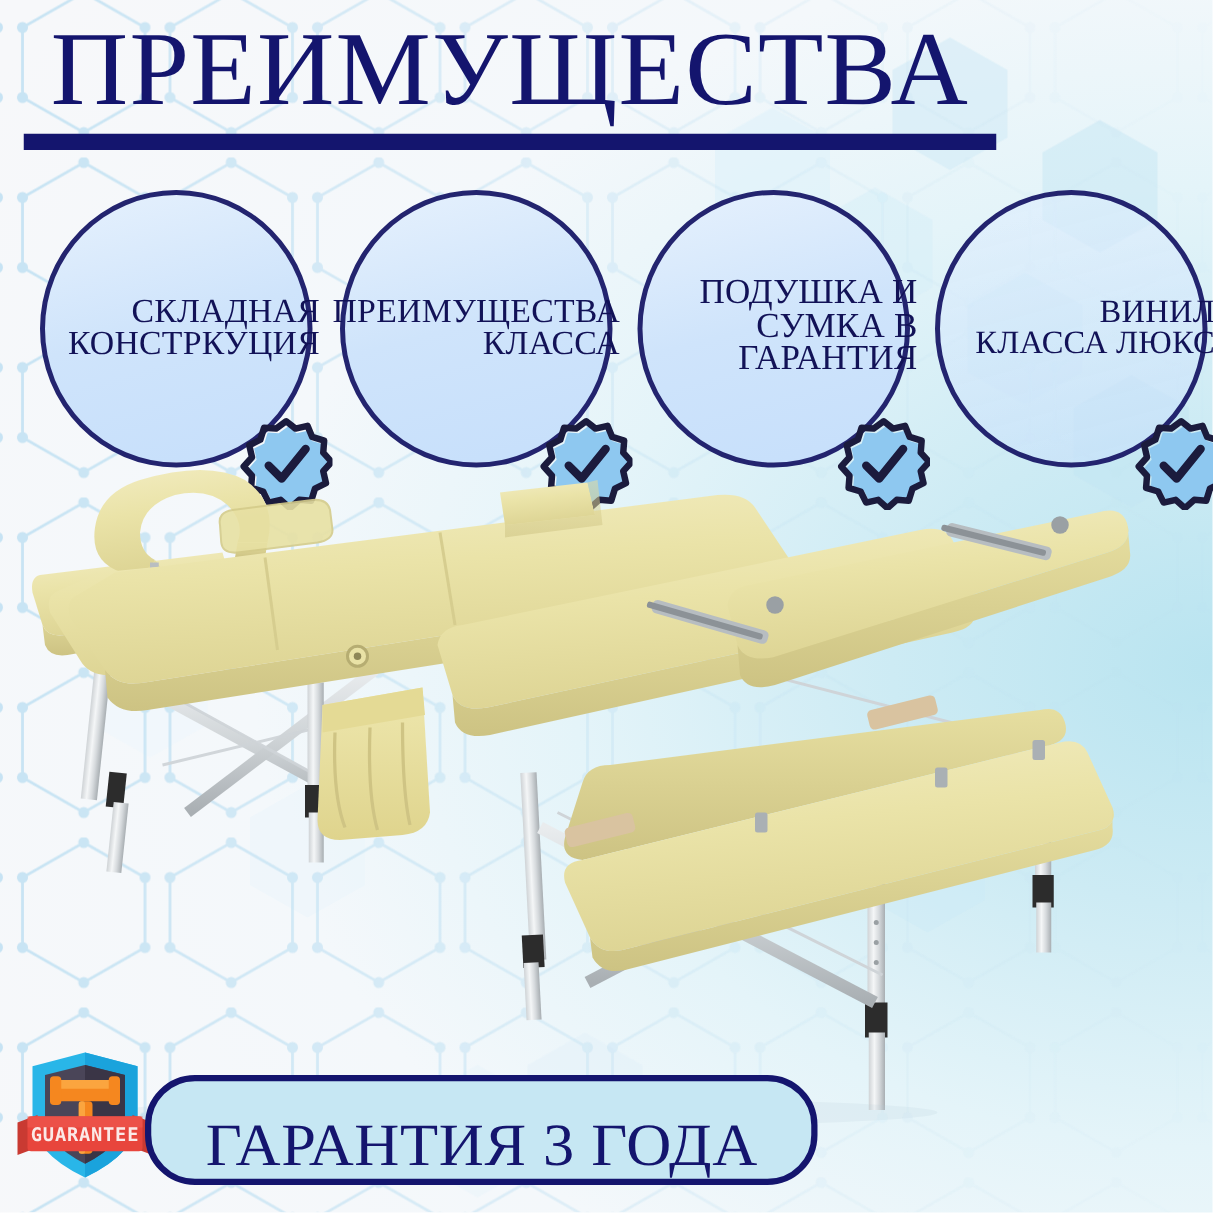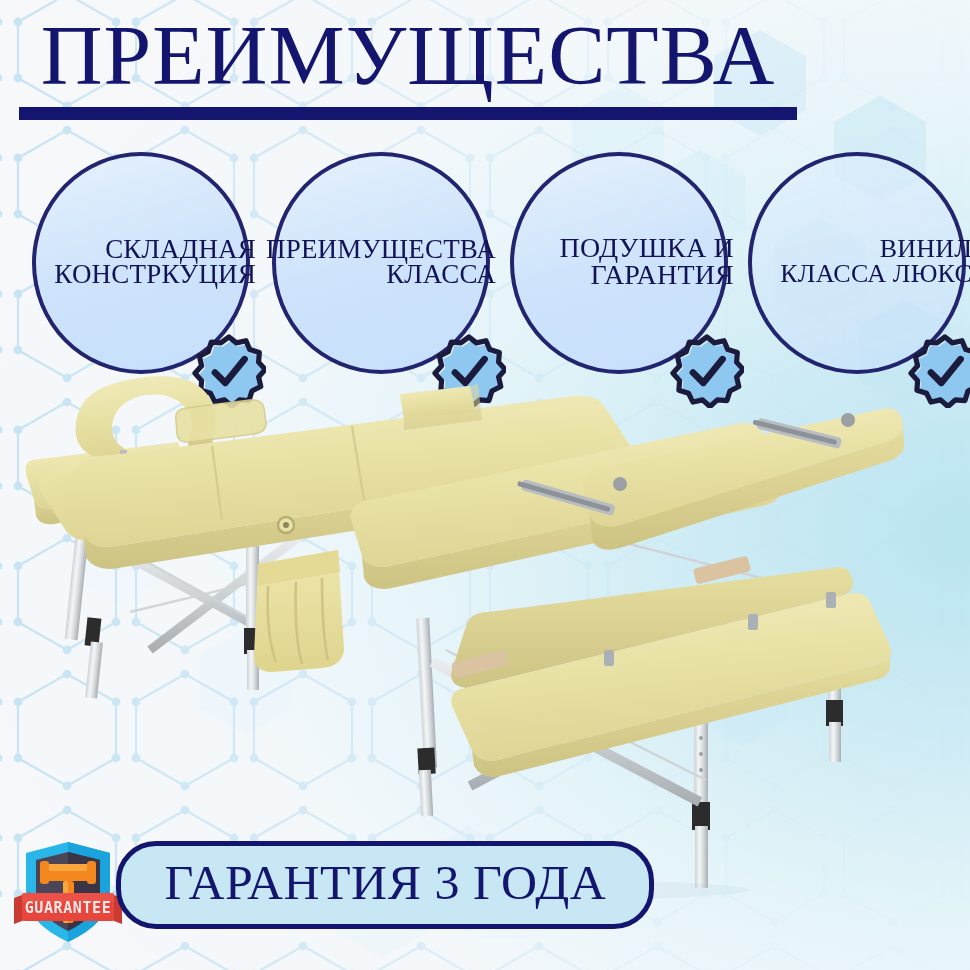--- a/index.html
+++ b/index.html
@@ -73,26 +73,26 @@
   }
   .badge svg{width:100%;height:100%;display:block;}
 
   
   .product{position:absolute;left:0;top:350px;width:970px;height:560px;}
   .product svg{width:100%;height:100%;display:block;}
 
   
   .guarantee{position:absolute;left:8px;bottom:22px;width:700px;height:112px;}
   .guar-pill{
-    position:absolute;left:108px;top:5px;
+    position:absolute;left:108px;top:24px;
     width:528px;height:78px;
     border:5px solid #14156e;
     border-radius:40px;
     background:#c6e7f3;
-    display:flex;align-items:center;justify-content:center;
+    display:flex;align-items:flex-end;justify-content:center;
   }
   .guar-text{
     color:#14156e;
     font-family:"Liberation Serif", serif;
     font-size:48px;line-height:1;
     letter-spacing:.5px;white-space:nowrap;
     transform:translateY(-2px) scaleX(1.04);
   }
   .guar-shield{position:absolute;left:4px;top:0;width:112px;height:112px;}
   .guar-shield svg{width:100%;height:100%;display:block;}
@@ -177,20 +177,21 @@
           <path d="M50 4 L60 12 L73 9 L78 21 L91 25 L90 38 L99 48 L90 58 L93 71 L81 77 L77 90 L64 89 L54 98 L44 89 L31 92 L25 80 L12 76 L13 63 L4 53 L13 43 L10 30 L22 24 L26 11 L39 12 Z" fill="none" stroke="#1b1b3d" stroke-width="7" stroke-linejoin="round"></path>
           <path d="M31 52 L45 66 L71 34" fill="none" stroke="#1b1b3d" stroke-width="9" stroke-linecap="round" stroke-linejoin="round"></path>
         </svg>
       </div>
     </div>
 
     <div class="feature f3" style="left:510px;">
       <div class="bubble"></div>
       <div class="ftext">
         <span>ПОДУШКА И</span>
+        <span>СУМКА В</span>
         <span>ГАРАНТИЯ</span>
       </div>
       <div class="badge">
         <svg viewBox="0 0 100 100" xmlns="http://www.w3.org/2000/svg">
           <path d="M50 4 L60 12 L73 9 L78 21 L91 25 L90 38 L99 48 L90 58 L93 71 L81 77 L77 90 L64 89 L54 98 L44 89 L31 92 L25 80 L12 76 L13 63 L4 53 L13 43 L10 30 L22 24 L26 11 L39 12 Z" transform="translate(6,6) scale(0.92)" fill="#8ec8f0"></path>
           <path d="M50 4 L60 12 L73 9 L78 21 L91 25 L90 38 L99 48 L90 58 L93 71 L81 77 L77 90 L64 89 L54 98 L44 89 L31 92 L25 80 L12 76 L13 63 L4 53 L13 43 L10 30 L22 24 L26 11 L39 12 Z" fill="none" stroke="#1b1b3d" stroke-width="7" stroke-linejoin="round"></path>
           <path d="M31 52 L45 66 L71 34" fill="none" stroke="#1b1b3d" stroke-width="9" stroke-linecap="round" stroke-linejoin="round"></path>
         </svg>
       </div>
     </div>

